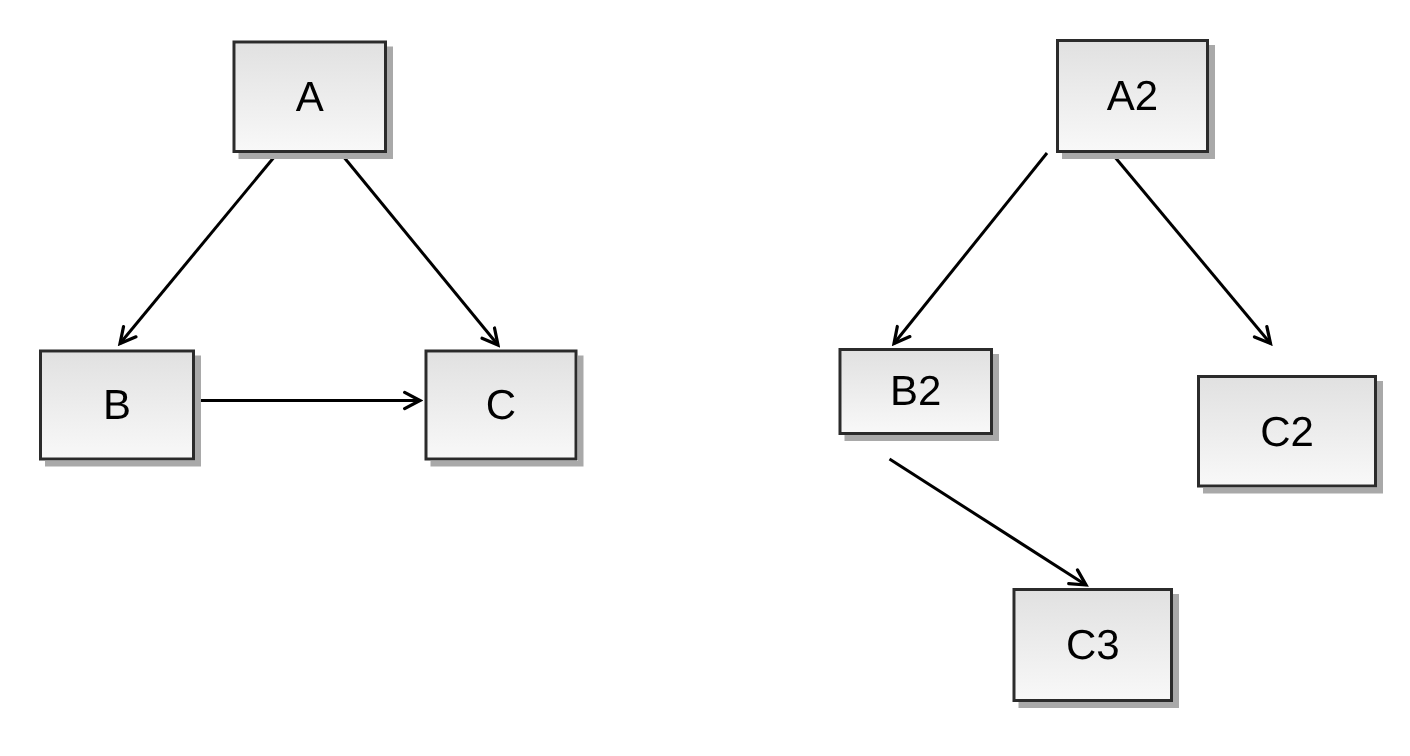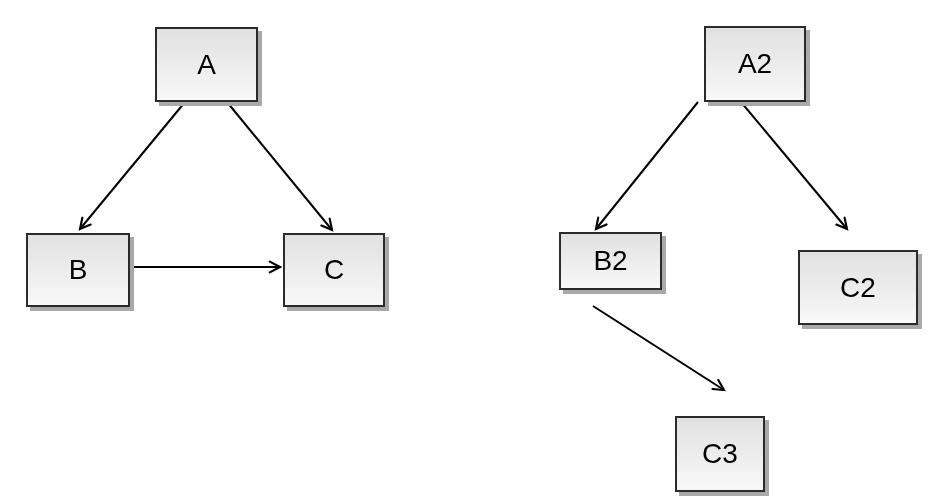--- a/index.html
+++ b/index.html
@@ -75,16 +75,16 @@
     </div>
     <div class="node" style="left: 668px; top: 26px; width: 102px; height: 76px; margin-left: 36px;">
       <span class="node-label">A2</span>
     </div>
     <div class="node" style="left: 542px; top: 232px; width: 103px; height: 58px; margin-left: 17px;">
       <span class="node-label">B2</span>
     </div>
     <div class="node" style="left: 798px; top: 232px; width: 120px; height: 75px; margin-top: 18px;">
       <span class="node-label">C2</span>
     </div>
-    <div class="node" style="left: 675px; top: 392px; width: 90px; height: 76px; margin-top: 24px;">
+    <div class="node" style="left: 675px; top: 392px; width: 107px; height: 76px;">
       <span class="node-label">C3</span>
     </div>
   </div>
 
 </body></html>

